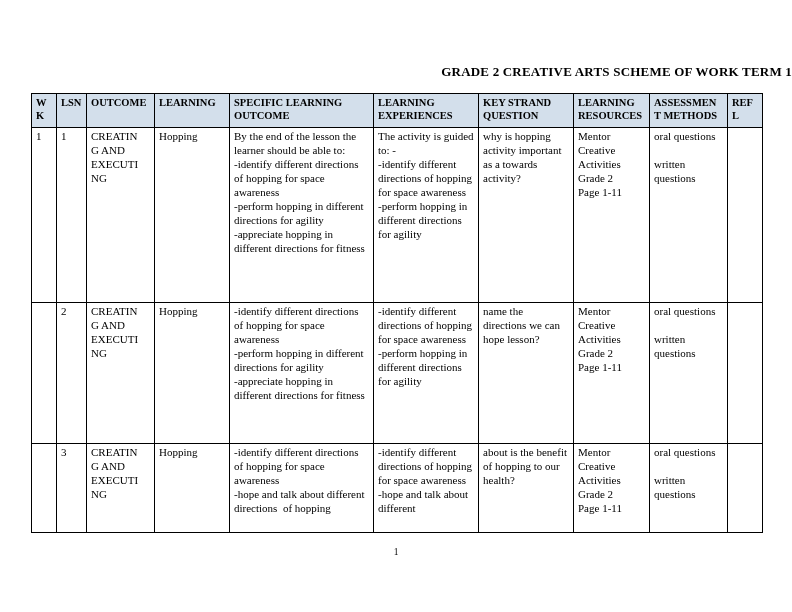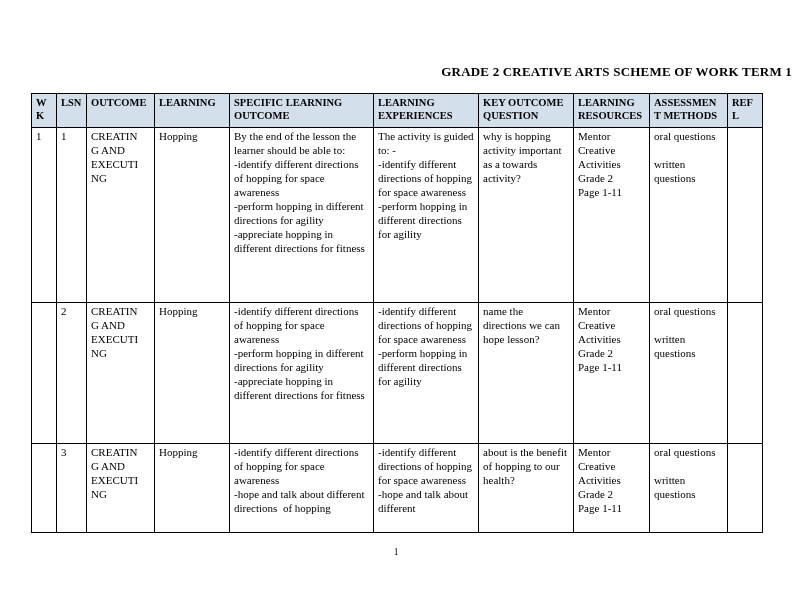--- a/index.html
+++ b/index.html
@@ -57,21 +57,21 @@
     <tr class="hdr">
       <th>W
 K</th>
       <th>LSN</th>
       <th>OUTCOME</th>
       <th>LEARNING</th>
       <th>SPECIFIC LEARNING
 OUTCOME</th>
       <th>LEARNING
 EXPERIENCES</th>
-      <th>KEY OUTCOME
+      <th>KEY STRAND
 QUESTION</th>
       <th>LEARNING
 RESOURCES</th>
       <th>ASSESSMEN
 T METHODS</th>
       <th>REFL</th>
     </tr>
 
     <tr class="r0">
       <td>1</td>

